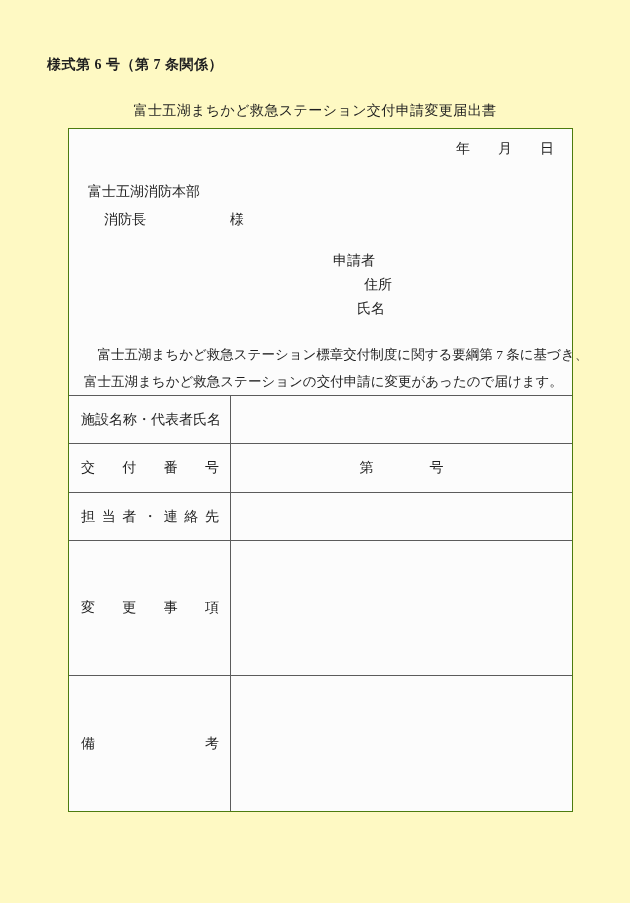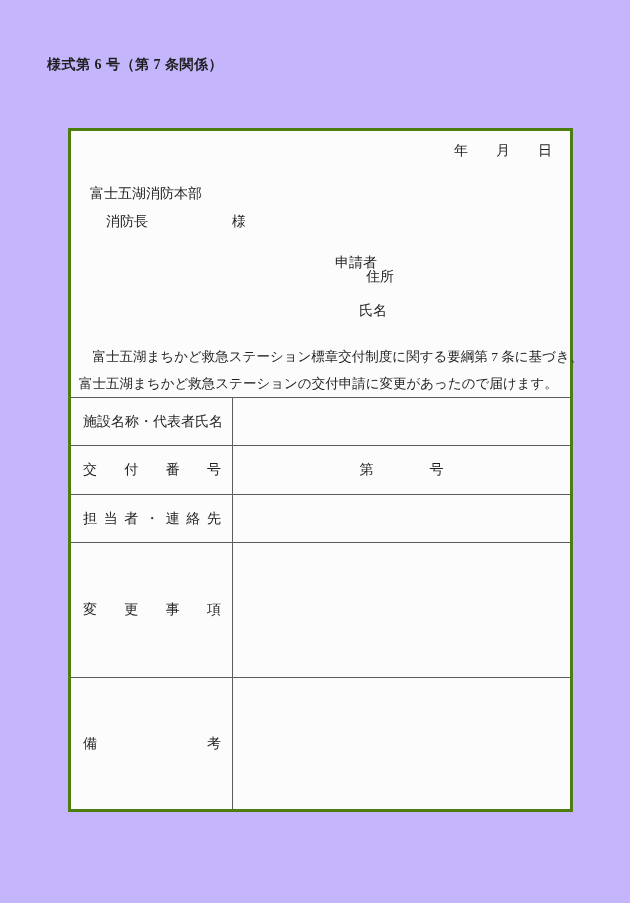--- a/index.html
+++ b/index.html
@@ -5,21 +5,21 @@
   html, body {
     margin: 0;
     padding: 0;
     background: #f6f6f6;
   }
   .page {
     position: relative;
     width: 630px;
     height: 903px;
     margin: 0 auto;
-    background: #c4b5fd;
+    background: #fef9c3;
     font-family: "Liberation Serif", "DejaVu Serif", serif;
     color: #1f1f1f;
     font-size: 14px;
     overflow: hidden;
   }
   .form-number {
     position: absolute;
     left: 47px;
     top: 56px;
     font-weight: 600;
@@ -32,21 +32,21 @@
     width: 100%;
     text-align: center;
     letter-spacing: 0.4px;
   }
   .main-box {
     position: absolute;
     left: 68px;
     top: 128px;
     width: 505px;
     height: 684px;
-    border: 3px solid #4d7c0f;
+    border: 1px solid #4d7c0f;
     box-sizing: border-box;
     background: #fcfcfc;
   }
   .date-line {
     position: absolute;
     top: 11px;
     right: 18px;
     white-space: pre;
   }
   .recipient-org {
@@ -63,30 +63,30 @@
     margin-left: 16px;
   }
   .applicant-label {
     position: absolute;
     left: 264px;
     top: 123px;
   }
   .applicant-address {
     position: absolute;
     left: 295px;
-    top: 137px;
+    top: 147px;
   }
   .applicant-name {
     position: absolute;
     left: 288px;
     top: 171px;
   }
   .body-par {
     position: absolute;
-    left: 8px;
+    left: 15px;
     top: 212px;
     width: 501px;
     font-size: 13.5px;
     line-height: 27px;
     white-space: nowrap;
   }
   .form-table {
     position: absolute;
     left: 0;
     top: 266px;
@@ -119,20 +119,21 @@
     white-space: pre;
   }
 </style>
 </head>
 <body>
 
 <div class="page">
 
   <div class="form-number">様式第 6 号（第 7 条関係）</div>
 
+  <div class="doc-title">富士五湖まちかど救急ステーション交付申請変更届出書</div>
 
   <div class="main-box">
 
     <div class="date-line">年　　月　　日</div>
 
     <div class="recipient-org">富士五湖消防本部</div>
 
     <div class="recipient-line">消防長　　　　　　様</div>
 
     <div class="applicant-label">申請者</div>

